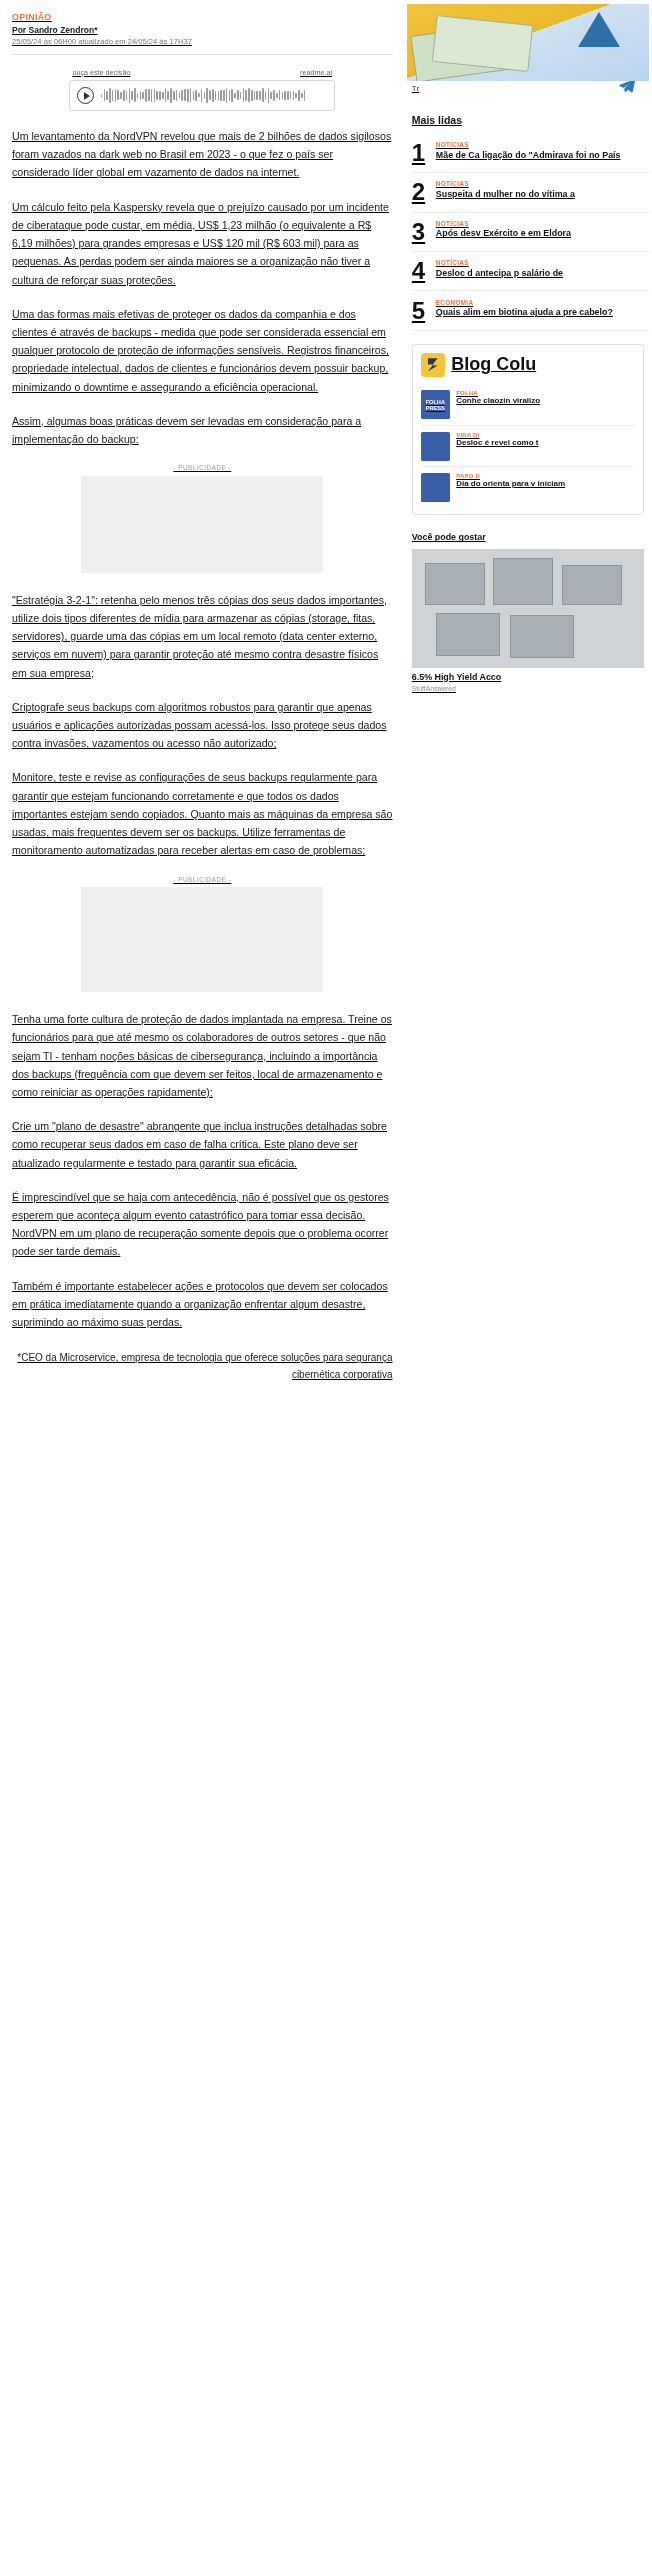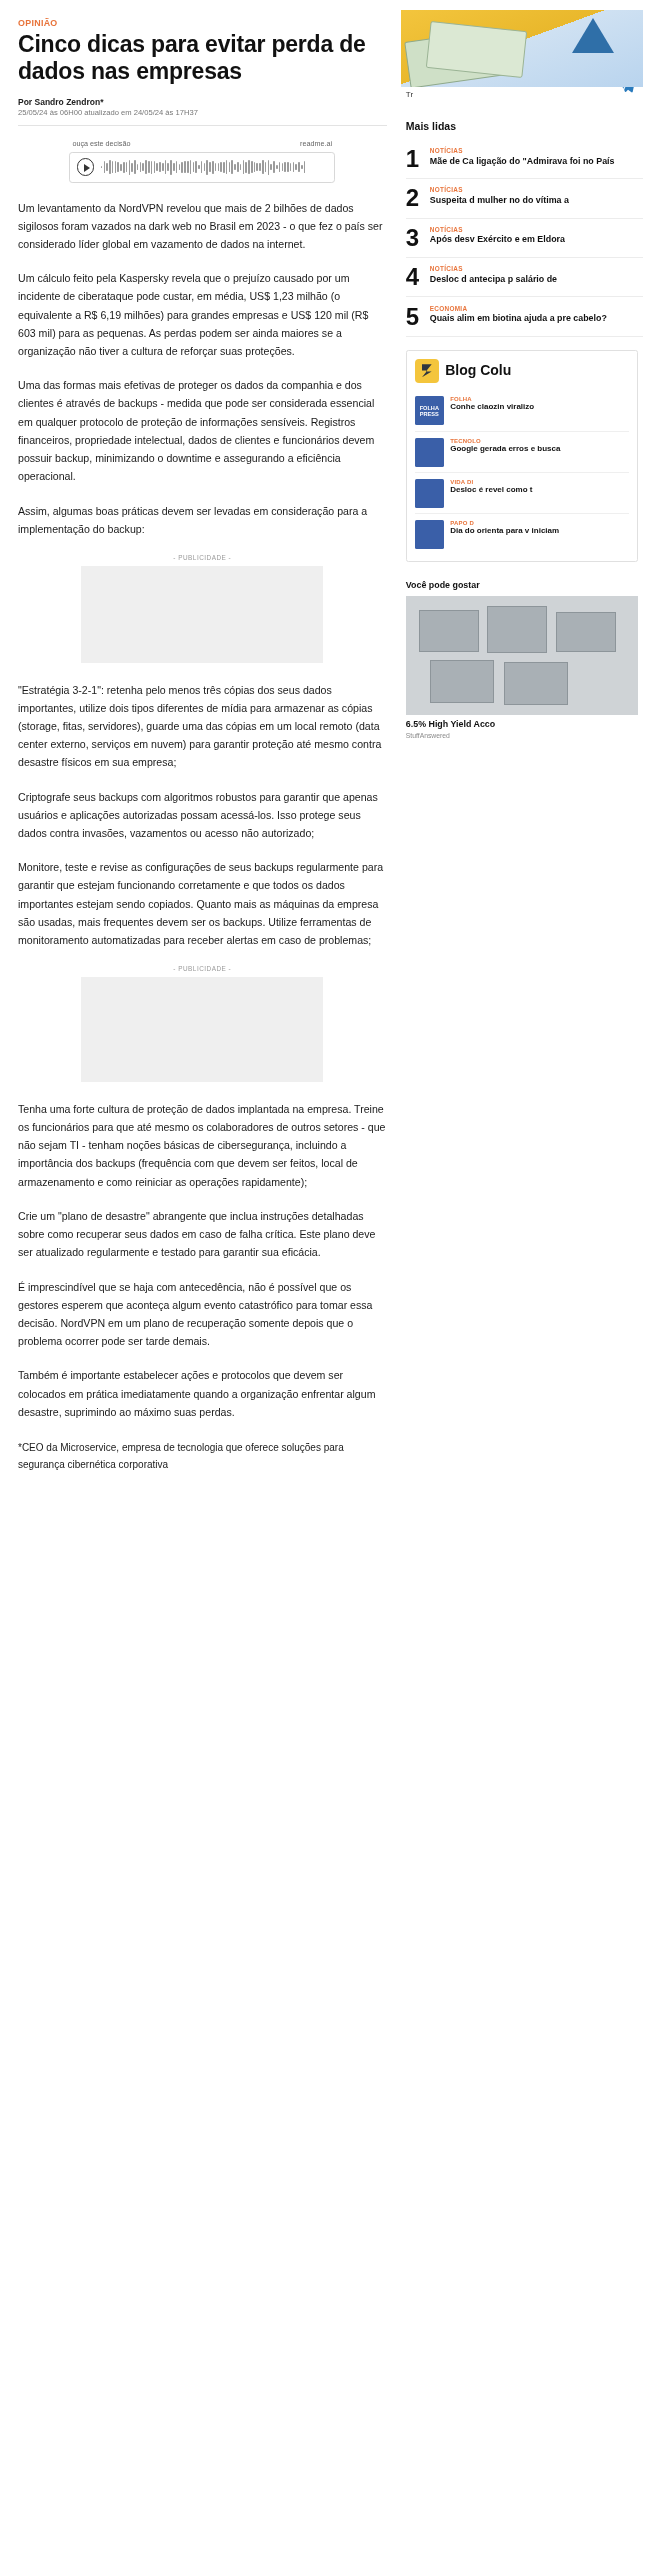--- a/index.html
+++ b/index.html
@@ -13,21 +13,22 @@
     min-height: 2576px;
     position: relative;
     background: #ffffff;
     overflow: hidden;
   }
   
   .content-wrap {
     display: flex;
     flex-direction: row;
     align-items: flex-start;
-    padding: 10px;
+    padding: 4px;
+    text-decoration: underline;
   }
   .article {
     width: 411px;
     padding: 0 14.5px 0 8px;
   }
   .sidebar {
     width: 242px;
     padding-top: 0;
   }
   
@@ -250,21 +251,21 @@
   }
   .blog-logo::after {
     content: "";
     position: absolute;
     left: 7.2px; top: 5.6px;
     width: 9.7px; height: 13px;
     background: #2f3640;
     clip-path: polygon(0 0, 100% 0, 40% 55%, 100% 55%, 0 100%, 55% 48%, 0 48%);
   }
   .blogbox-title {
-    font-size: 14px;
+    font-size: 18px;
     font-weight: bold;
     color: #111;
     line-height: 1.05;
   }
   .blog-item {
     display: flex;
     gap: 6.4px;
     padding: 5.6px 0;
     border-top: 0.8px solid #efefef;
   }
@@ -371,39 +372,39 @@
   .art-boxes .bx {
     position: absolute;
     background: #a9b0b5;
     border: 1.6px solid #8d959a;
   }
   .closing-note {
     font-size: 10px;
     line-height: 1.7;
     color: #1a1a1a;
     margin: 18px 0 24px 0;
+    text-align: right;
   }
 </style>
 </head>
 <body>
 
 <div class="page">
 
   <div class="share-row">
     <svg class="tg-icon" viewBox="0 0 24 24" aria-hidden="true">
       <path fill="currentColor" d="M21.9 3.3 2.5 10.6c-.9.3-.9 1.6 0 1.9l4.8 1.6 1.8 5.4c.3.8 1.3 1 1.9.4l2.6-2.5 4.6 3.4c.7.5 1.6.1 1.8-.7l3.1-15c.2-.9-.6-1.6-1.2-1.3zM9.5 14.3l-.3 3.4-1.2-3.6 9.4-6-7.9 6.2z"></path>
     </svg>
   </div>
 
   <div class="content-wrap">
 
     <div class="article">
 
       <div class="kicker">OPINIÃO</div>
-      <h1 class="headline">Cinco dicas para evitar perda de dados nas empresas</h1>
       <div class="byline">Por Sandro Zendron*</div>
       <div class="dateline">25/05/24 às 06H00 atualizado em 24/05/24 às 17H37</div>
       <hr class="rule">
 
       <div class="audio-block">
         <div class="audio-labels">
           <span>ouça este decisão</span>
           <span>readme.ai</span>
         </div>
         <div class="audio-player">
@@ -571,27 +572,20 @@
             <div class="blog-item">
               <div class="blog-thumb">FOLHA PRESS</div>
               <div class="blog-txt">
                 <div class="blog-cat">FOLHA</div>
                 <div class="blog-head">Conhe claozin viralizo</div>
               </div>
             </div>
             <div class="blog-item">
               <div class="blog-thumb"></div>
               <div class="blog-txt">
-                <div class="blog-cat">TECNOLO</div>
-                <div class="blog-head">Google gerada erros e busca</div>
-              </div>
-            </div>
-            <div class="blog-item">
-              <div class="blog-thumb"></div>
-              <div class="blog-txt">
                 <div class="blog-cat">VIDA DI</div>
                 <div class="blog-head">Desloc é revel como t</div>
               </div>
             </div>
             <div class="blog-item">
               <div class="blog-thumb"></div>
               <div class="blog-txt">
                 <div class="blog-cat">PAPO D</div>
                 <div class="blog-head">Dia do orienta para v iniciam</div>
               </div>

